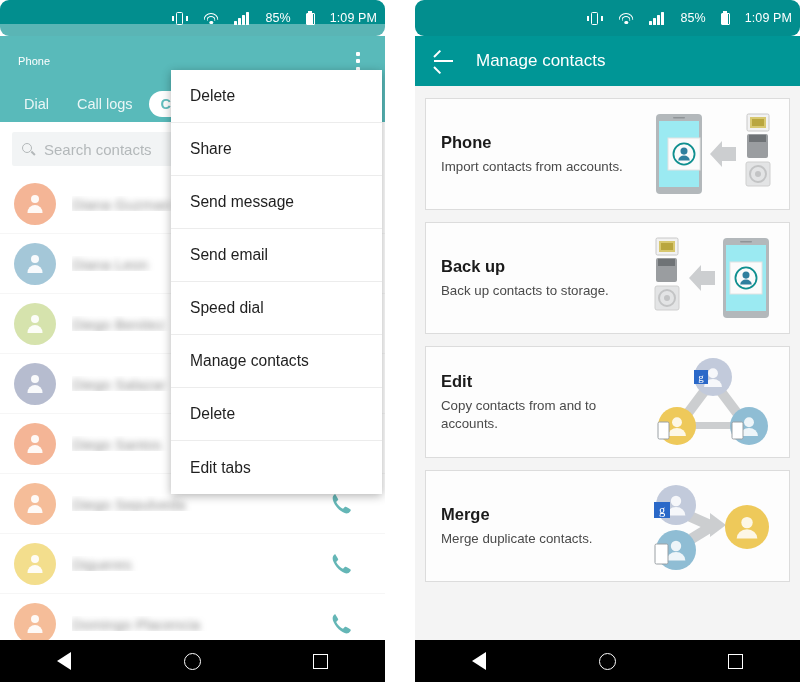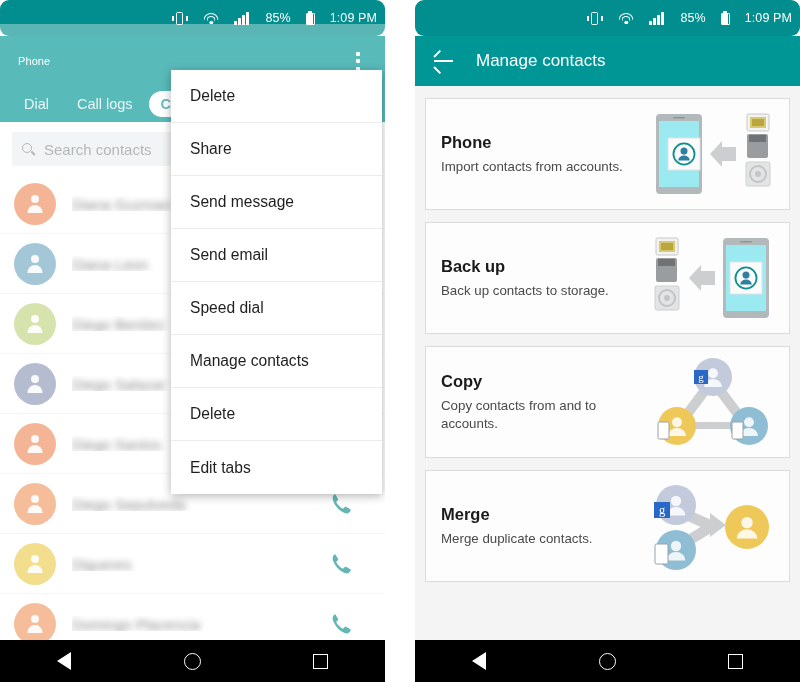--- a/index.html
+++ b/index.html
@@ -471,21 +471,21 @@
               <rect x="76" y="13" width="40" height="66" fill="#9beaf2"></rect>
               <rect x="90" y="9" width="12" height="1.6" rx=".8" fill="#8f9497"></rect>
               <rect x="80" y="30" width="32" height="32" fill="#fbfbfb" stroke="#e2e2e2" stroke-width="1"></rect>
               <circle cx="96" cy="46" r="10.56" fill="none" stroke="#0f8f8f" stroke-width="1.8"></circle>
               <circle cx="96" cy="43.12" r="3.52" fill="#2f7f9e"></circle>
               <path d="M90.24 52.4 a5.76 4.8 0 0 1 11.52 0 z" fill="#2f7f9e"></path>
             </svg></div>
         </div>
         <div class="card">
           <div class="txt">
-            <div class="ct">Copy</div>
+            <div class="ct">Edit</div>
             <div class="cd">Copy contacts from and to accounts.</div>
           </div>
           <div class="art"><svg width="125" height="92" viewBox="0 0 125 92">
               <path d="M34 54 L52 30 L60 36 L42 60 Z" fill="#ccced0"></path>
               <path d="M50 24 L64 26 L58 40 Z" fill="#ccced0"></path>
               <path d="M91 54 L73 30 L65 36 L83 60 Z" fill="#ccced0"></path>
               <path d="M75 24 L61 26 L67 40 Z" fill="#ccced0"></path>
               <rect x="44" y="66" width="38" height="7" fill="#ccced0"></rect>
               <path d="M44 62 L34 69.5 L44 77 Z" fill="#ccced0"></path>
               <path d="M82 62 L92 69.5 L82 77 Z" fill="#ccced0"></path>

